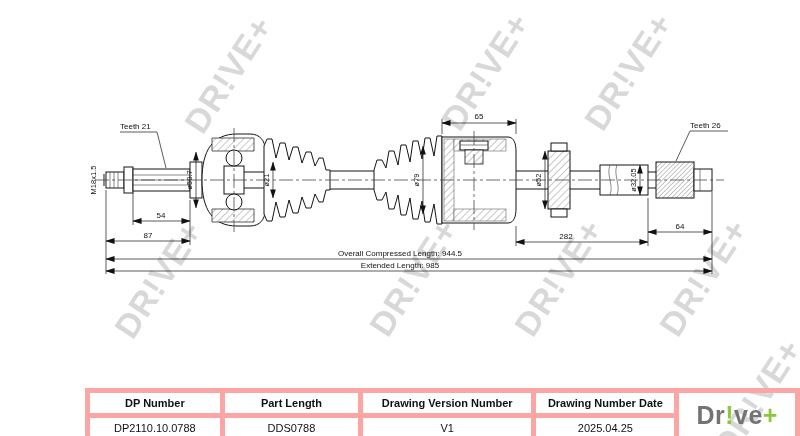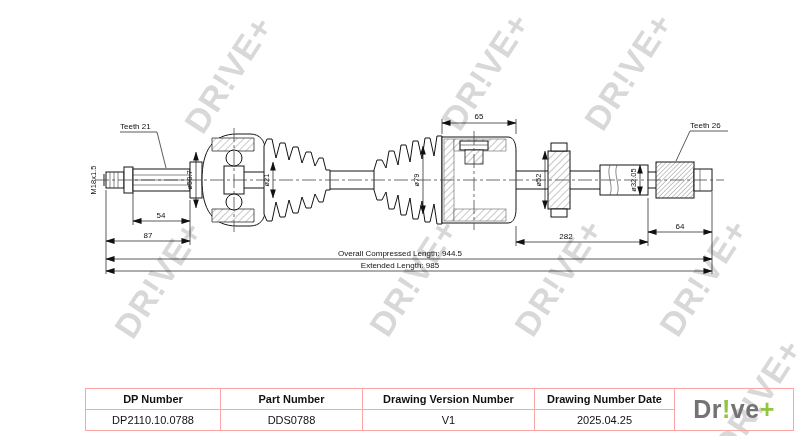--- a/index.html
+++ b/index.html
@@ -21,21 +21,21 @@
   .dim  { stroke:#141414; stroke-width:0.7; fill:none; }
   .cl   { stroke:#4a4a4a; stroke-width:0.8; fill:none; stroke-dasharray:14 3 3 3; }
   text.d { font-family:"Liberation Sans",sans-serif; font-size:8px; fill:#111; }
   text.dm { font-family:"Liberation Sans",sans-serif; font-size:7.5px; fill:#111; }
   
   .title-block {
     position:absolute; left:85px; top:388px; z-index:2;
     border-collapse:collapse; background:transparent;
   }
   .title-block td {
-    border:1px solid #fca5a5; font-size:11px; color:#111;
+    border:5px solid #fca5a5; font-size:11px; color:#111;
     text-align:center; padding:1px 8px; height:18px; white-space:nowrap;
   }
   .title-block td.hdr { font-weight:bold; }
   .logo { font-size:25px; font-weight:bold; letter-spacing:0.5px; }
   .logo .lg-gray  { color:#737373; }
   .logo .lg-green { color:#8dc63f; }
 </style>
 </head>
 <body>
 
@@ -215,21 +215,21 @@
       <line x1="95" y1="180" x2="724" y2="180" class="cl"></line>
       <line x1="234" y1="128" x2="234" y2="232" class="cl"></line>
       <line x1="474" y1="131" x2="474" y2="230" class="cl"></line>
     </g>
   </svg>
 
   <table class="title-block">
     <tbody>
         <tr>
       <td class="hdr" style="width:118px;">DP Number</td>
-      <td class="hdr" style="width:125px;">Part Number</td>
+      <td class="hdr" style="width:125px;">Part Length</td>
       <td class="hdr" style="width:155px;text-align:center;">Drawing Version Number</td>
       <td class="hdr" style="width:123px;">Drawing Number Date</td>
       <td rowspan="2" style="width:102px;">
         <span class="logo"><span class="lg-gray">Dr</span><span class="lg-green">!</span><span class="lg-gray">ve</span><span class="lg-green">+</span></span>
       </td>
     </tr>
     <tr>
       <td>DP2110.10.0788</td>
       <td>DDS0788</td>
       <td>V1</td>

